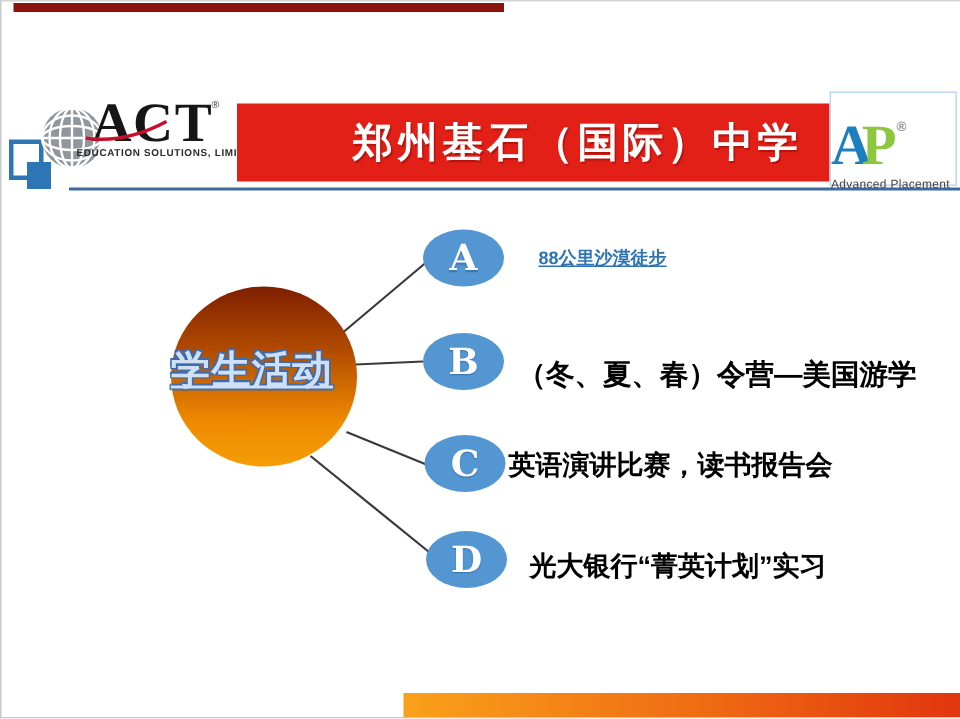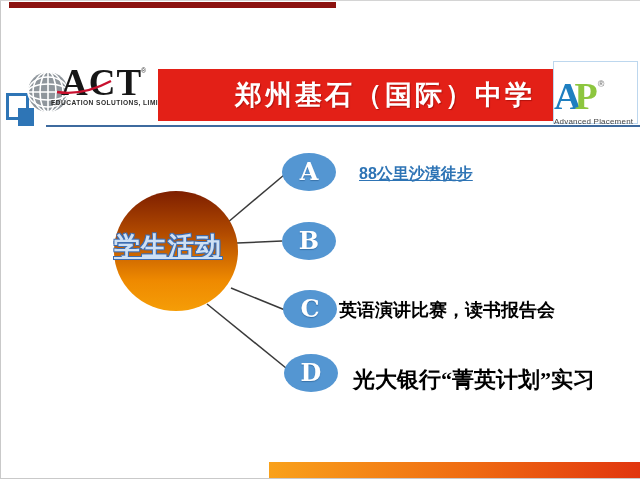--- a/index.html
+++ b/index.html
@@ -134,27 +134,27 @@
   .oval-c { left: 282px; top: 289px; }
   .oval-d { left: 283px; top: 353px; }
 
   .branch-text {
     position: absolute;
     font-weight: 700; color: #000;
     white-space: nowrap;
   }
   .text-a {
     left: 358px; top: 163px;
-    font-size: 16px; color: #2e74b5;
+    font-size: 12px; color: #2e74b5;
     text-decoration: underline;
     cursor: pointer;
   }
   .text-b { left: 344px; top: 236px; font-size: 19px; }
   .text-c { left: 338px; top: 297px; font-size: 18px; }
-  .text-d { left: 352px; top: 364px; font-size: 22px; font-family: Liberation Serif, serif; }
+  .text-d { left: 352px; top: 364px; font-size: 18px; }
 </style>
 </head>
 <body>
 
 <div class="slide">
 
   <div class="top-bar"></div>
   <div class="decor-outline-square"></div>
   <div class="decor-solid-square"></div>
   <div class="header-divider"></div>
@@ -213,18 +213,19 @@
     <span class="branch-letter">B</span>
   </div>
   <div class="oval oval-c">
     <span class="branch-letter">C</span>
   </div>
   <div class="oval oval-d">
     <span class="branch-letter">D</span>
   </div>
 
   <span class="branch-text text-a">88公里沙漠徒步</span>
+  <span class="branch-text text-b">（冬、夏、春）令营—美国游学</span>
   <span class="branch-text text-c">英语演讲比赛，读书报告会</span>
   <span class="branch-text text-d">光大银行“菁英计划”实习</span>
 
   <div class="bottom-bar"></div>
 
 </div>
 
 </body></html>

